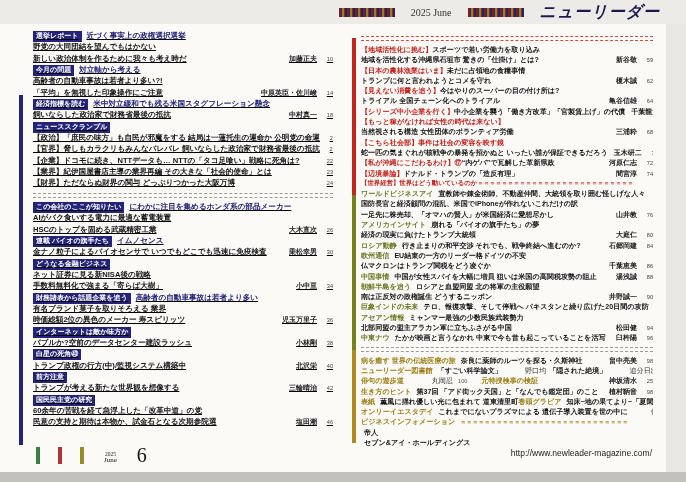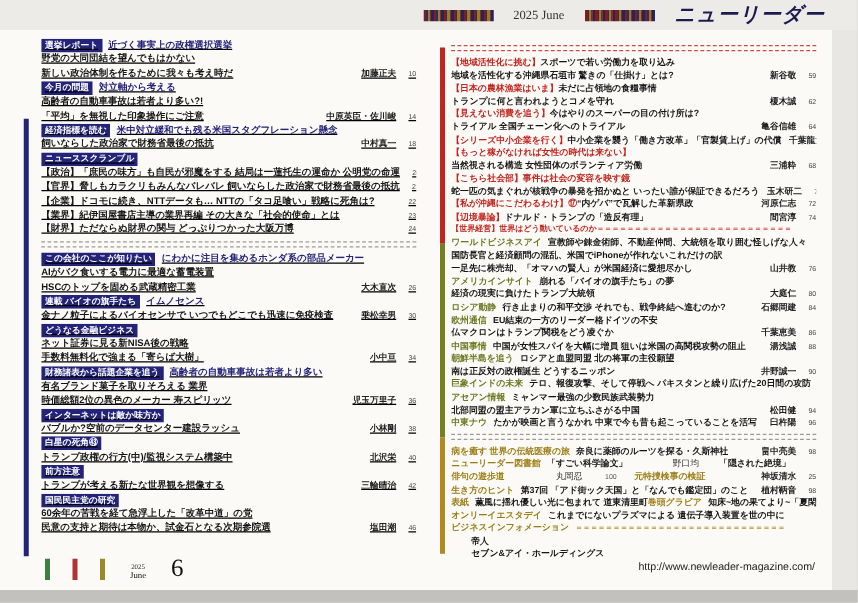--- a/index.html
+++ b/index.html
@@ -28,21 +28,21 @@
   .fill{flex:1 1 auto;}
   .badge{background:#23237a;color:#fff;font-weight:bold;padding:0 3px 1px 3px;margin-right:5px;font-size:7px;}
   .navy{color:#23237a;font-weight:bold;}
   .b{color:#161616;font-weight:bold;}
   .r{color:#c2241e;font-weight:bold;}
   .rs{color:#c2241e;font-weight:bold;font-size:6.4px;}
   .rdash{color:#d24b42;font-size:6px;font-weight:bold;}
   .o{color:#6c7722;font-weight:bold;margin-right:5px;}
   .g{color:#9c7d15;font-weight:bold;margin-right:5px;}
   .gdash{color:#b39033;font-size:6px;font-weight:bold;}
-  .nm{color:#333;margin:0 16px;padding-left:20px;}
+  .nm{color:#333;margin:0 3px;padding-left:20px;}
   .pg{color:#555;font-size:5.6px;margin:0 2px;}
   .gap{display:inline-block;width:12px;}
   .author{margin-left:auto;font-weight:bold;color:#222;padding-left:6px;font-size:7px;}
   .pnum{width:16px;text-align:right;font-size:5.6px;color:#444;flex:0 0 16px;}
   .sep{height:3px;margin:3px 0 4px 0;border-top:1px dashed #999;border-bottom:1px dashed #999;}
   .sep.red{border-color:#d24b42;margin-top:0;}
   .sep.gray{border-color:#9a9a9a;}
   
   #logo{position:absolute;left:36px;top:447px;display:flex;align-items:flex-end;gap:18px;}
   .logo-bar{width:4px;height:17px;display:inline-block;}

